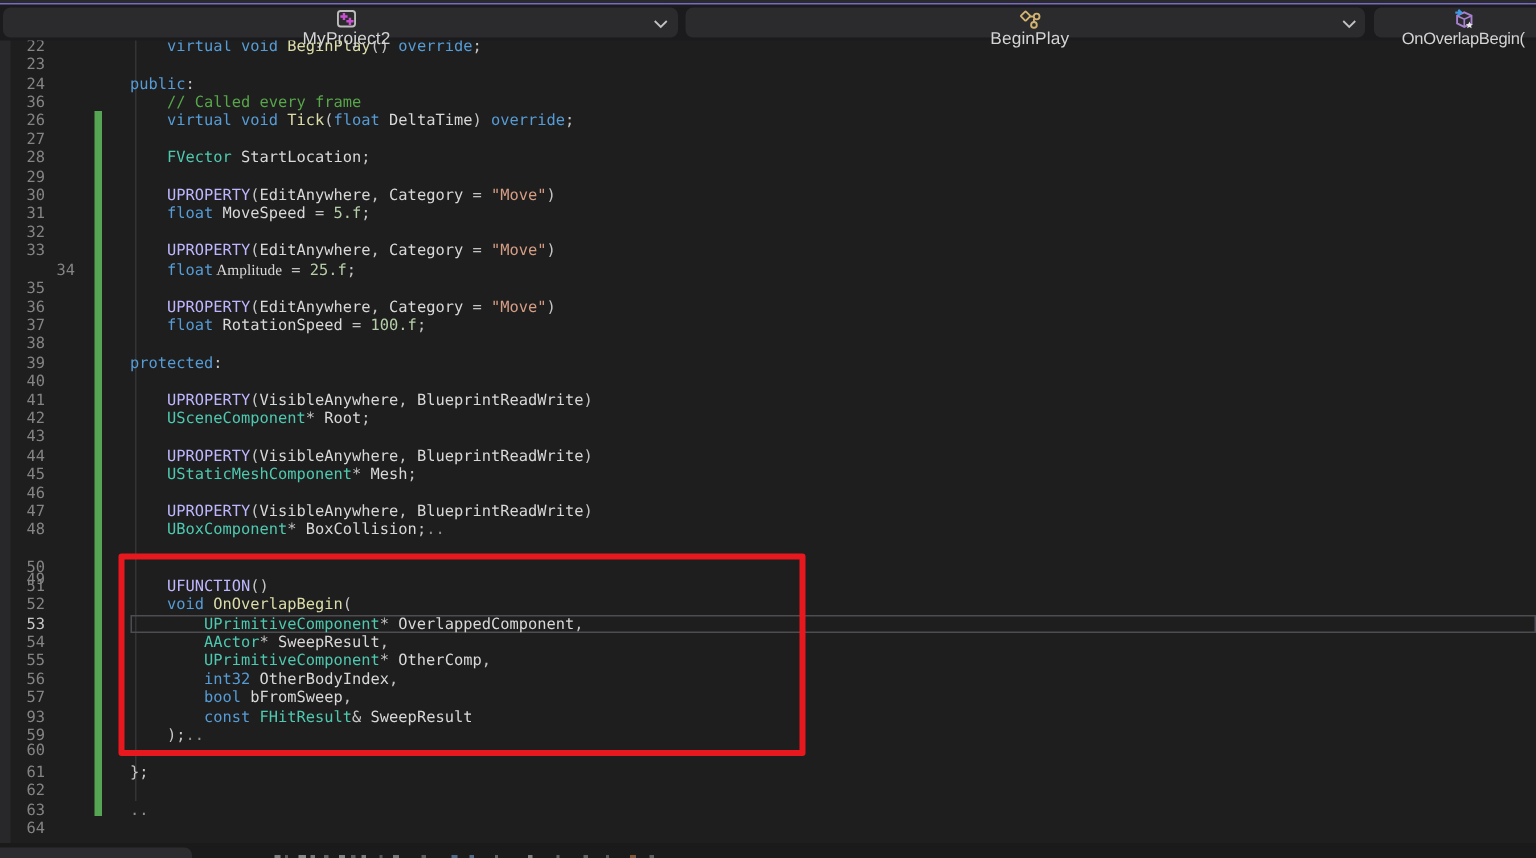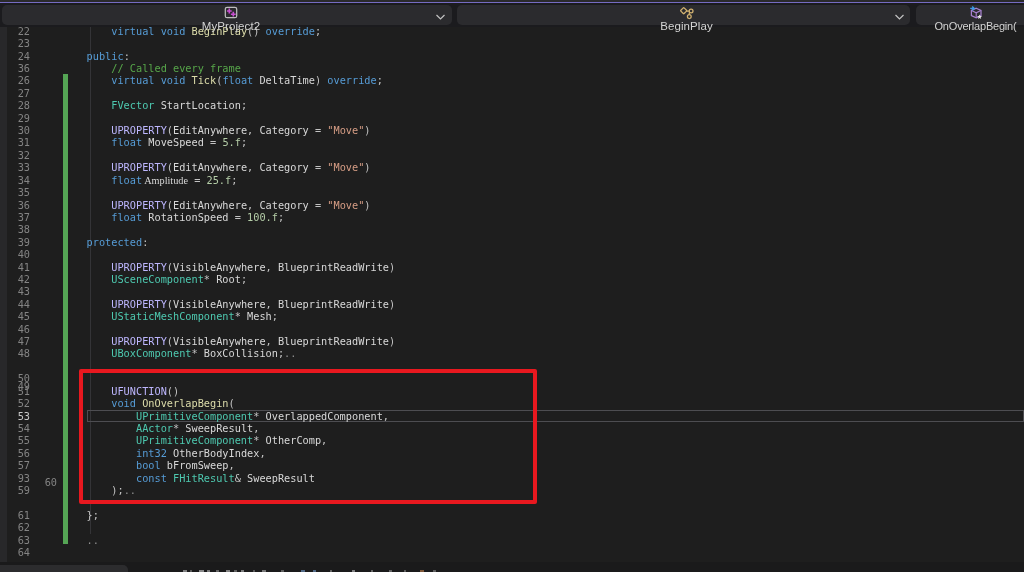--- a/index.html
+++ b/index.html
@@ -74,21 +74,21 @@
       <div class="lnum" style="top: 49.62px;">24</div>
       <div class="lnum" style="top: 62.03px;">36</div>
       <div class="lnum" style="top: 74.44px;">26</div>
       <div class="lnum" style="top: 86.85px;">27</div>
       <div class="lnum" style="top: 99.26px;">28</div>
       <div class="lnum" style="top: 111.67px;">29</div>
       <div class="lnum" style="top: 124.08px;">30</div>
       <div class="lnum" style="top: 136.49px;">31</div>
       <div class="lnum" style="top: 148.9px;">32</div>
       <div class="lnum" style="top: 161.31px;">33</div>
-      <div class="lnum" style="top: 173.72px;">34</div>
+      <div class="lnum" style="top: 173.72px; padding-left: 20px;">34</div>
       <div class="lnum" style="top: 186.13px;">35</div>
       <div class="lnum" style="top: 198.54px;">36</div>
       <div class="lnum" style="top: 210.95px;">37</div>
       <div class="lnum" style="top: 223.36px;">38</div>
       <div class="lnum" style="top: 235.77px;">39</div>
       <div class="lnum" style="top: 248.18px;">40</div>
       <div class="lnum" style="top: 260.59px;">41</div>
       <div class="lnum" style="top: 273px;">42</div>
       <div class="lnum" style="top: 285.41px;">43</div>
       <div class="lnum" style="top: 297.82px;">44</div>
@@ -100,21 +100,21 @@
       <div class="lnum" style="top: 372.28px;">50</div>
       <div class="lnum" style="top: 384.69px;">51</div>
       <div class="lnum" style="top: 397.1px;">52</div>
       <div class="lnum active" style="top: 409.51px;">53</div>
       <div class="lnum" style="top: 421.92px;">54</div>
       <div class="lnum" style="top: 434.33px;">55</div>
       <div class="lnum" style="top: 446.74px;">56</div>
       <div class="lnum" style="top: 459.15px;">57</div>
       <div class="lnum" style="top: 471.56px;">93</div>
       <div class="lnum" style="top: 483.97px;">59</div>
-      <div class="lnum" style="top: 476px; padding-left: 27px;">60</div>
+      <div class="lnum" style="top: 494px;">60</div>
       <div class="lnum" style="top: 508.79px;">61</div>
       <div class="lnum" style="top: 521.2px;">62</div>
       <div class="lnum" style="top: 533.61px;">63</div>
       <div class="lnum" style="top: 546.02px;">64</div>
     </div>
   <div id="change-bar"></div>
   <div id="current-line"></div>
   <div id="code">
       <div class="cline" style="top: 24.8px;"><span style="color: rgb(86, 156, 214);">    virtual void </span><span style="color: rgb(220, 220, 170); margin-top: 24px;">BeginPlay</span><span style="color: rgb(196, 196, 196);">() </span><span style="color: rgb(86, 156, 214);">override</span><span style="color: rgb(196, 196, 196);">;</span></div>
       <div class="cline" style="top: 49.62px;"><span style="color: rgb(86, 156, 214);">public</span><span style="color: rgb(196, 196, 196);">:</span></div>

